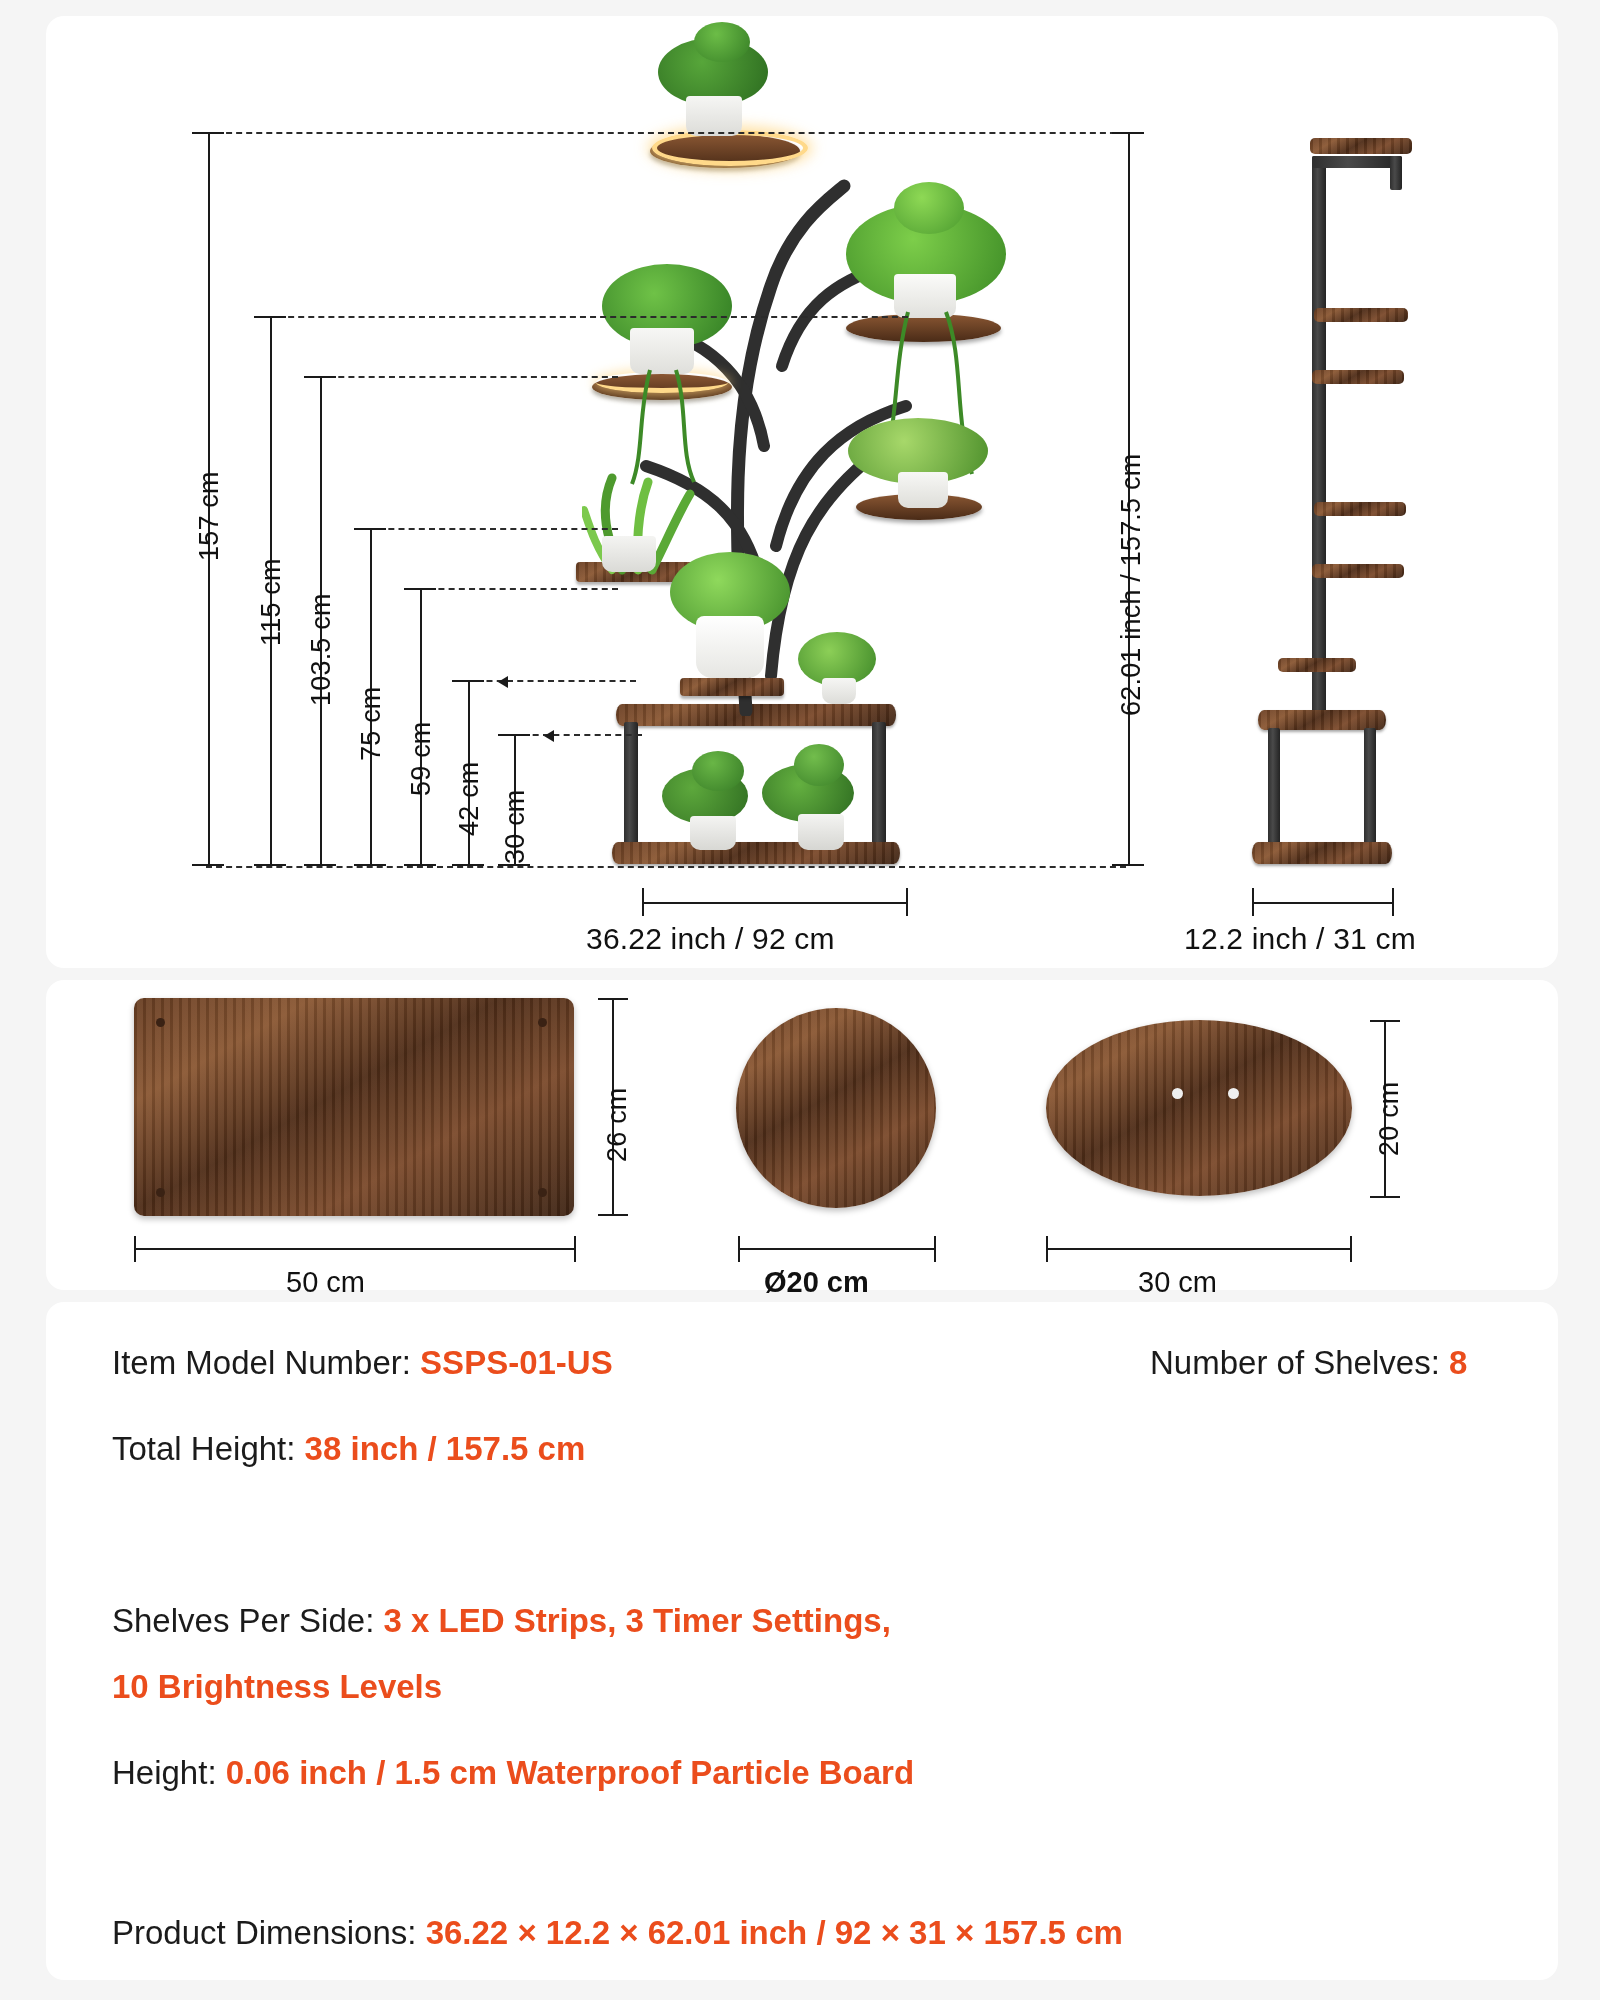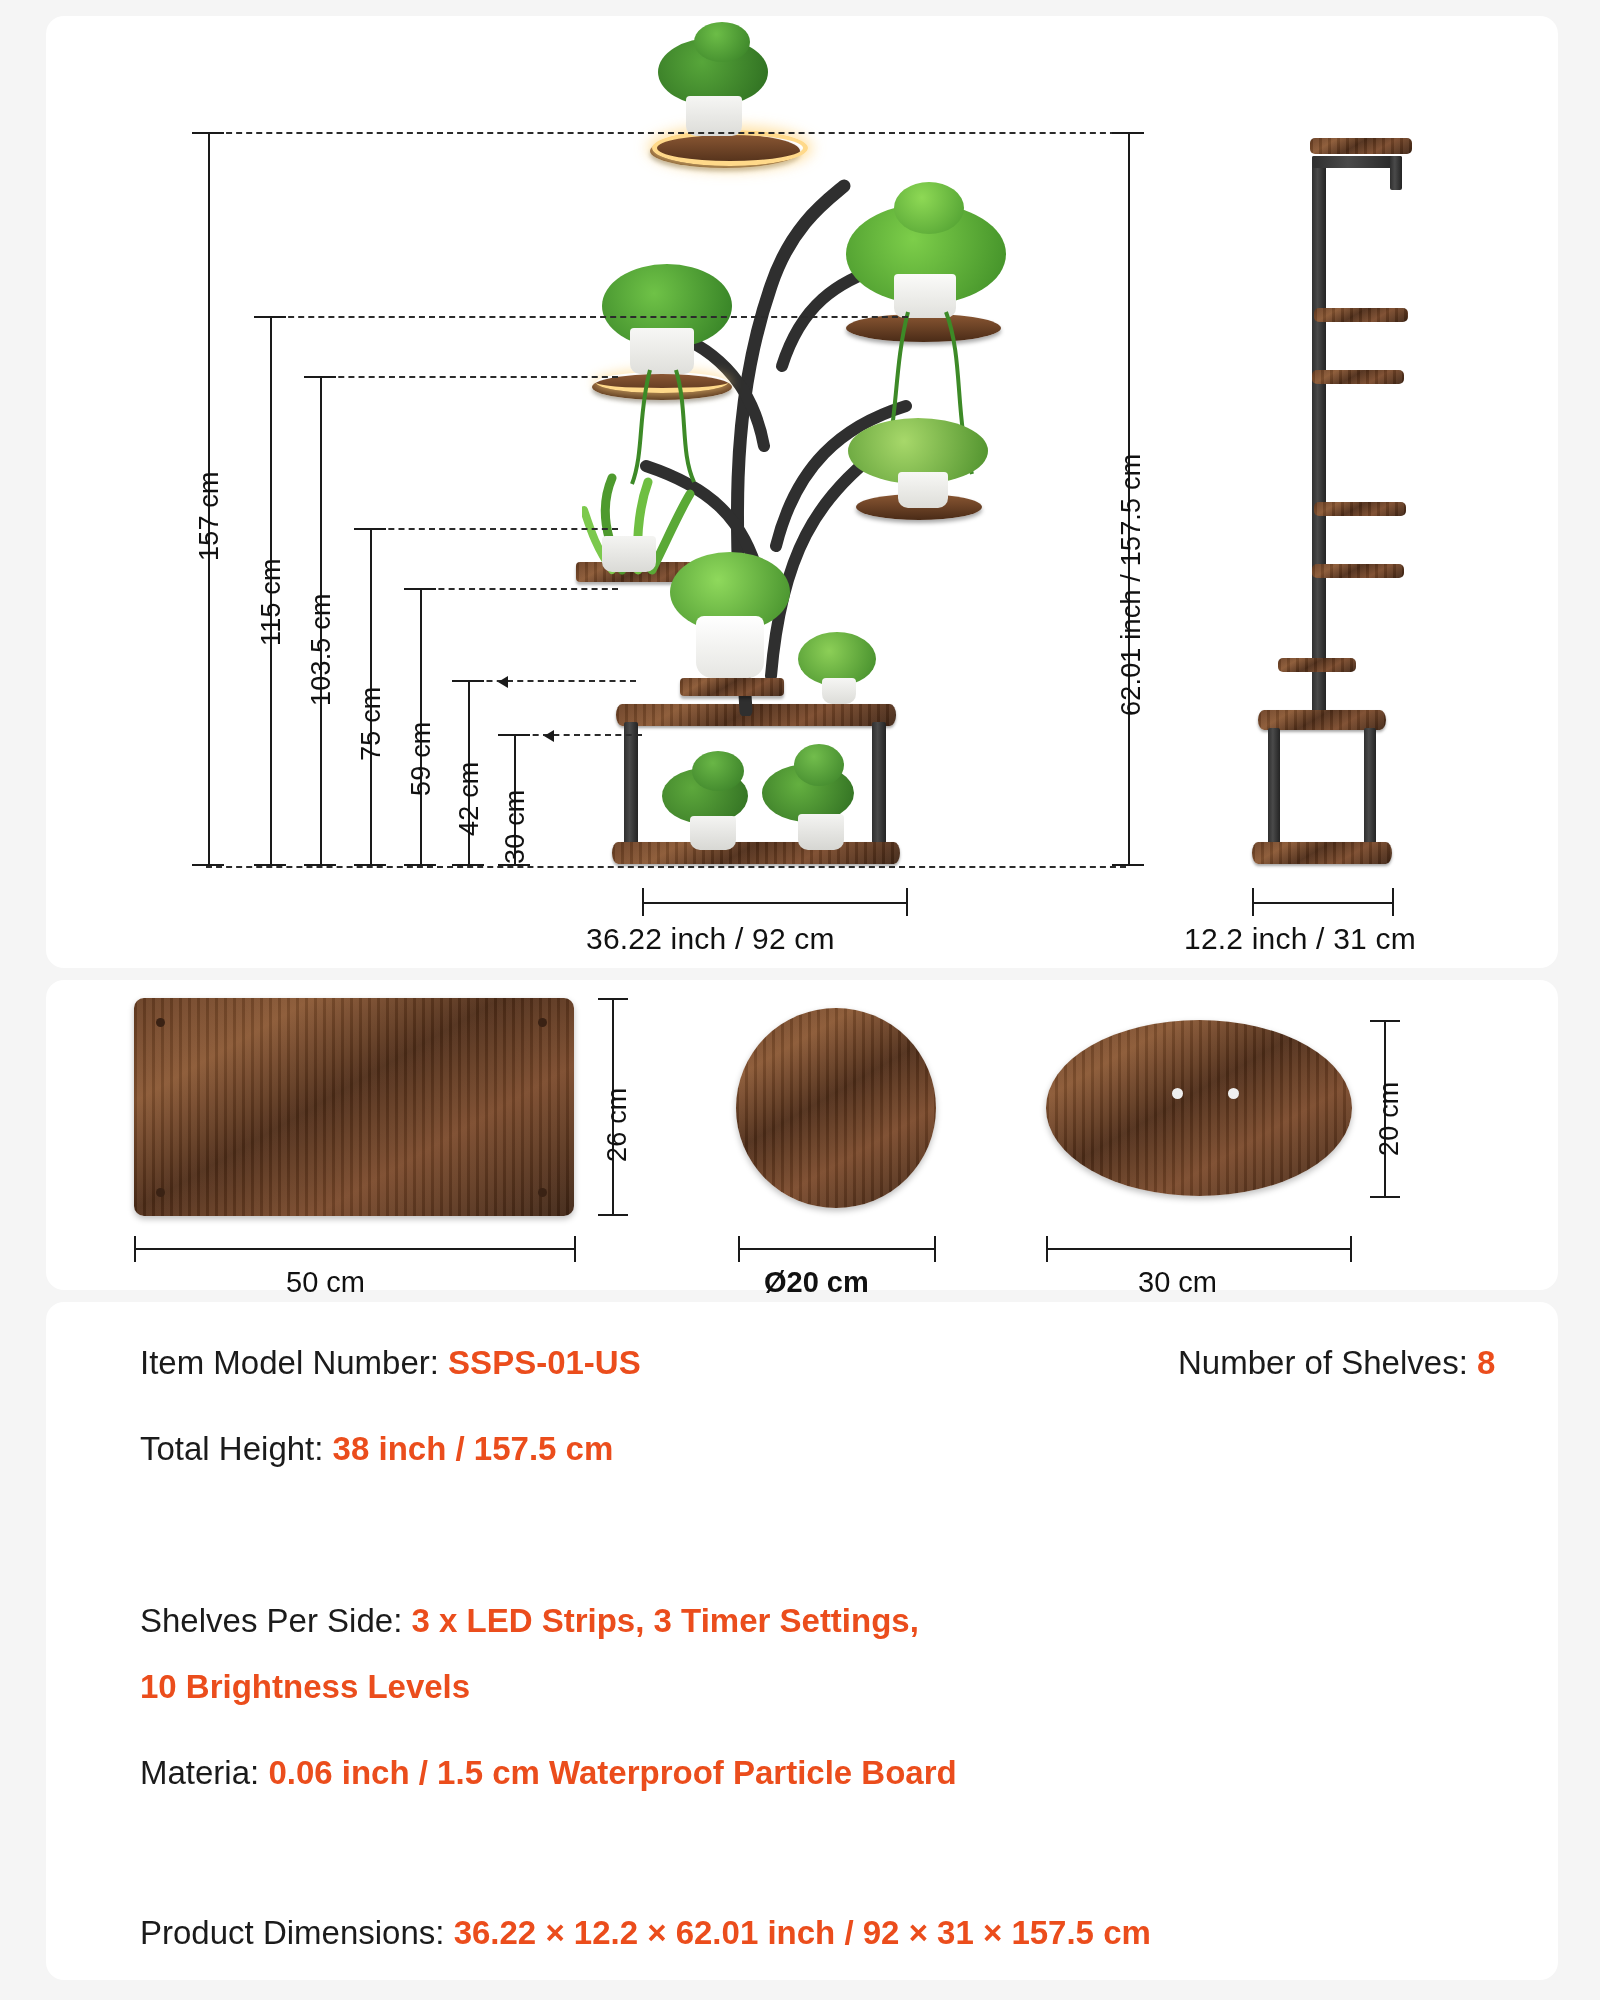--- a/index.html
+++ b/index.html
@@ -41,21 +41,21 @@
       linear-gradient(150deg,#6a3f23 0%,#8a5733 22%,#4f2d18 45%,#7b4a2b 68%,#3e2414 100%);
   }
   .metal{background:linear-gradient(90deg,#2f2f2f,#4a4a4a 40%,#232323);border-radius:2px;}
   .shelf{border-radius:6px/50%;box-shadow:0 2px 3px rgba(0,0,0,.35);}
 
   
   .pot{position:absolute;border-radius:4px 4px 10px 10px;}
   .leafblob{position:absolute;border-radius:50%;}
 
   
-  .spec-row{position:absolute;font-size:33px;color:#1b1b1b;white-space:nowrap;margin-left:28px;}
+  .spec-row{position:absolute;font-size:33px;color:#1b1b1b;white-space:nowrap;}
   .spec-row .val{color:#eb4d1c;font-weight:bold;}
   .spec-label{color:#1b1b1b;}
 
   
   .shape-caption{position:absolute;font-size:29px;color:#111;}
 </style>
 </head>
 <body>
 
 <div class="page">
@@ -305,21 +305,21 @@
     <div class="spec-row" style="left:66px;top:300px;">
       <span class="spec-label">Shelves Per Side: </span>
       <span class="val">3 x LED Strips, 3 Timer Settings,</span>
     </div>
 
     <div class="spec-row" style="left:66px;top:366px;">
       <span class="val">10 Brightness Levels</span>
     </div>
 
     <div class="spec-row" style="left:66px;top:452px;">
-      <span class="spec-label">Materia: </span>
+      <span class="spec-label">Height: </span>
       <span class="val">0.06 inch / 1.5 cm Waterproof Particle Board</span>
     </div>
 
 
     <div class="spec-row" style="left:66px;top:612px;">
       <span class="spec-label">Product Dimensions: </span>
       <span class="val">36.22 × 12.2 × 62.01 inch / 92 × 31 × 157.5 cm</span>
     </div>
   </div>
 

